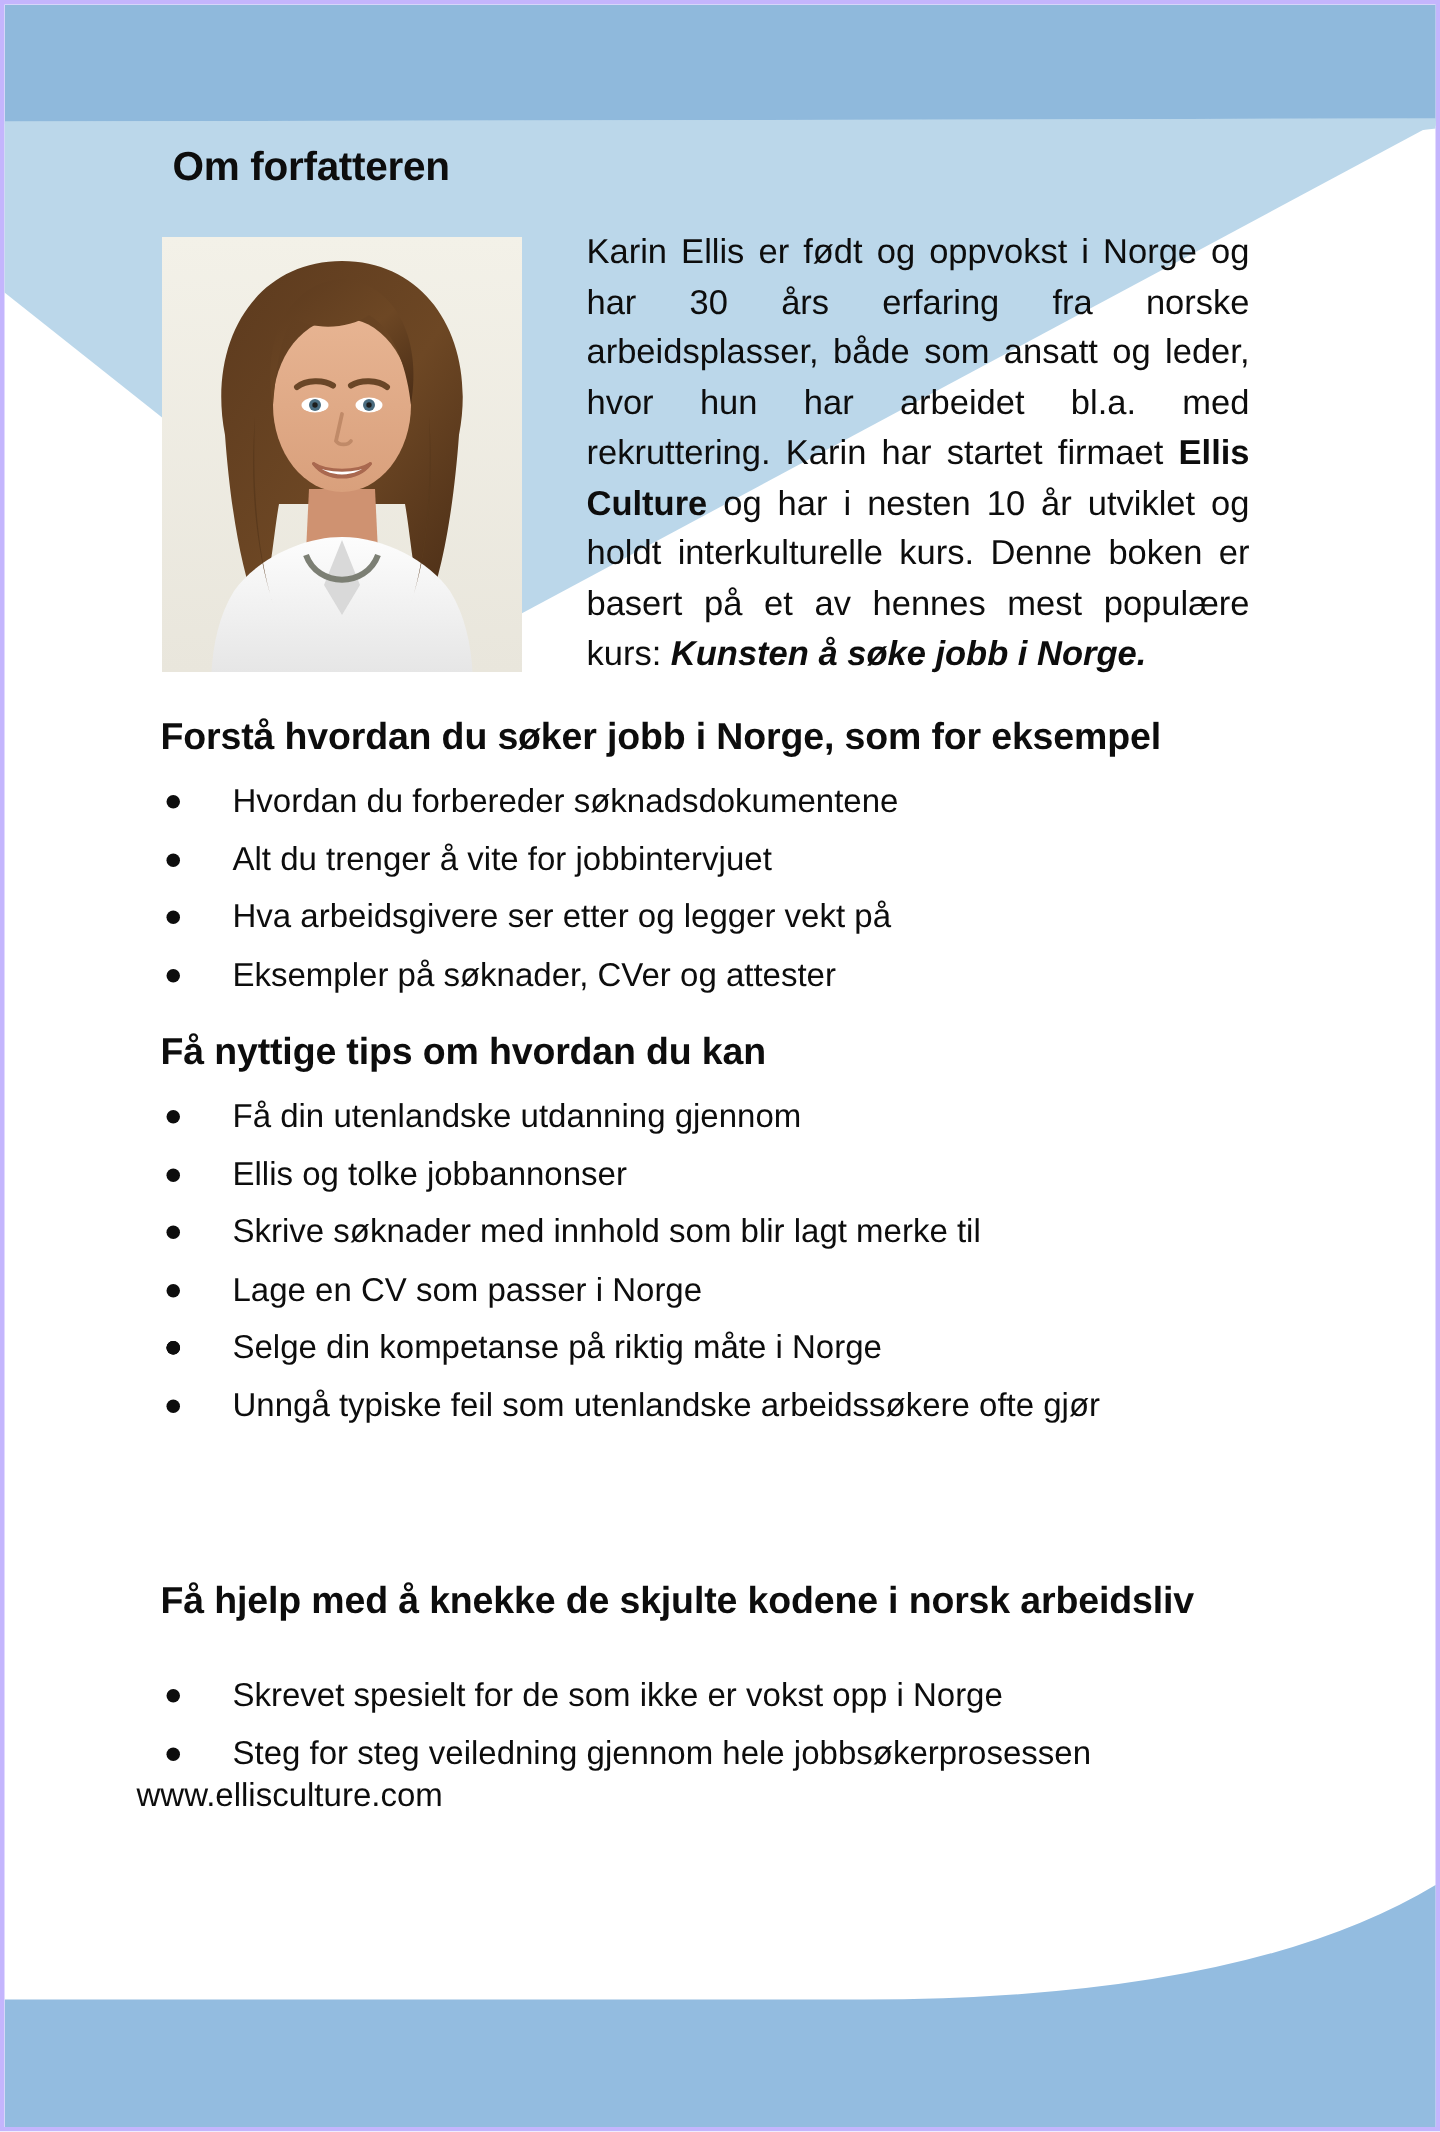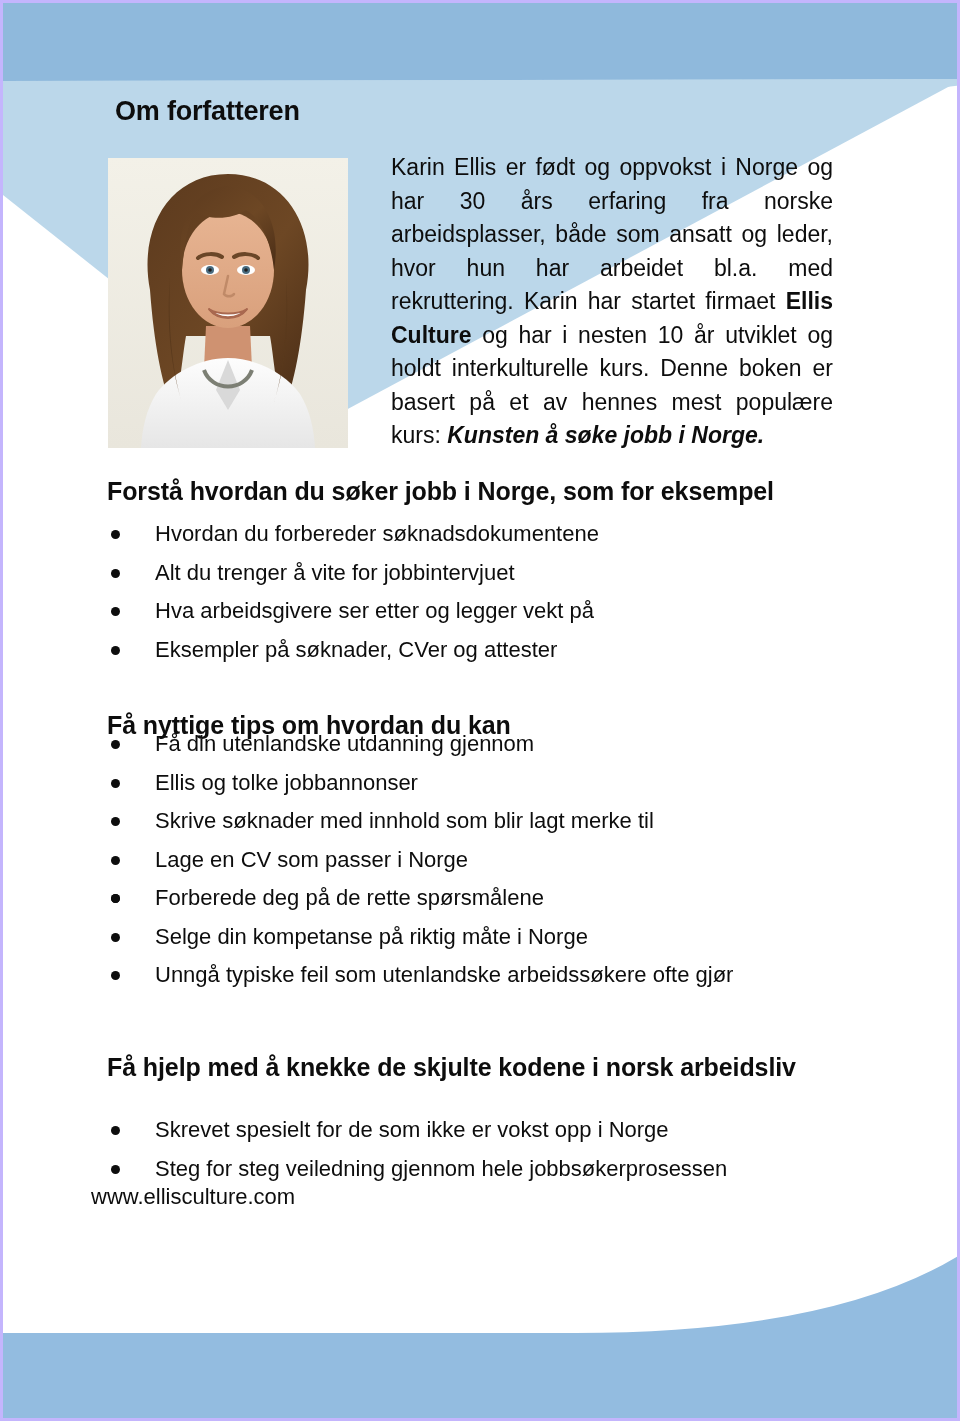--- a/index.html
+++ b/index.html
@@ -202,28 +202,28 @@
     </div>
 
     <div class="block-head" style="top:474px;text-align:right;">Forstå hvordan du søker jobb i Norge, som for eksempel</div>
     <ul class="bullet-list" style="top:512px;">
       <li><span class="dot"></span><span>Hvordan du forbereder søknadsdokumentene</span></li>
       <li><span class="dot"></span><span>Alt du trenger å vite for jobbintervjuet</span></li>
       <li><span class="dot"></span><span>Hva arbeidsgivere ser etter og legger vekt på</span></li>
       <li><span class="dot"></span><span>Eksempler på søknader, CVer og attester</span></li>
     </ul>
 
-    <div class="block-head" style="top:684px;margin-top:24px;">Få nyttige tips om hvordan du kan</div>
+    <div class="block-head" style="top:684px;">Få nyttige tips om hvordan du kan</div>
     <ul class="bullet-list" style="top:722px;">
       <li><span class="dot"></span><span>Få din utenlandske utdanning gjennom</span></li>
       <li><span class="dot"></span><span>Ellis og tolke jobbannonser</span></li>
       <li><span class="dot"></span><span>Skrive søknader med innhold som blir lagt merke til</span></li>
       <li><span class="dot"></span><span>Lage en CV som passer i Norge</span></li>
       <li><span class="dot"></span></li>
-      <li><span class="dot"></span><span>Forberede deg på de rette spørsmålene</span></li>
+      <li><span class="dot"></span></li>
       <li><span class="dot"></span><span>Selge din kompetanse på riktig måte i Norge</span></li>
       <li><span class="dot"></span><span>Unngå typiske feil som utenlandske arbeidssøkere ofte gjør</span></li>
     </ul>
 
     <div class="block-head" style="top:1050px;text-align:center;">Få hjelp med å knekke de skjulte kodene i norsk arbeidsliv</div>
     <ul class="bullet-list" style="top:1088px;margin-top:20px;">
       <li><span class="dot"></span><span>Skrevet spesielt for de som ikke er vokst opp i Norge</span></li>
       <li><span class="dot"></span><span>Steg for steg veiledning gjennom hele jobbsøkerprosessen</span></li>
     </ul>
 

